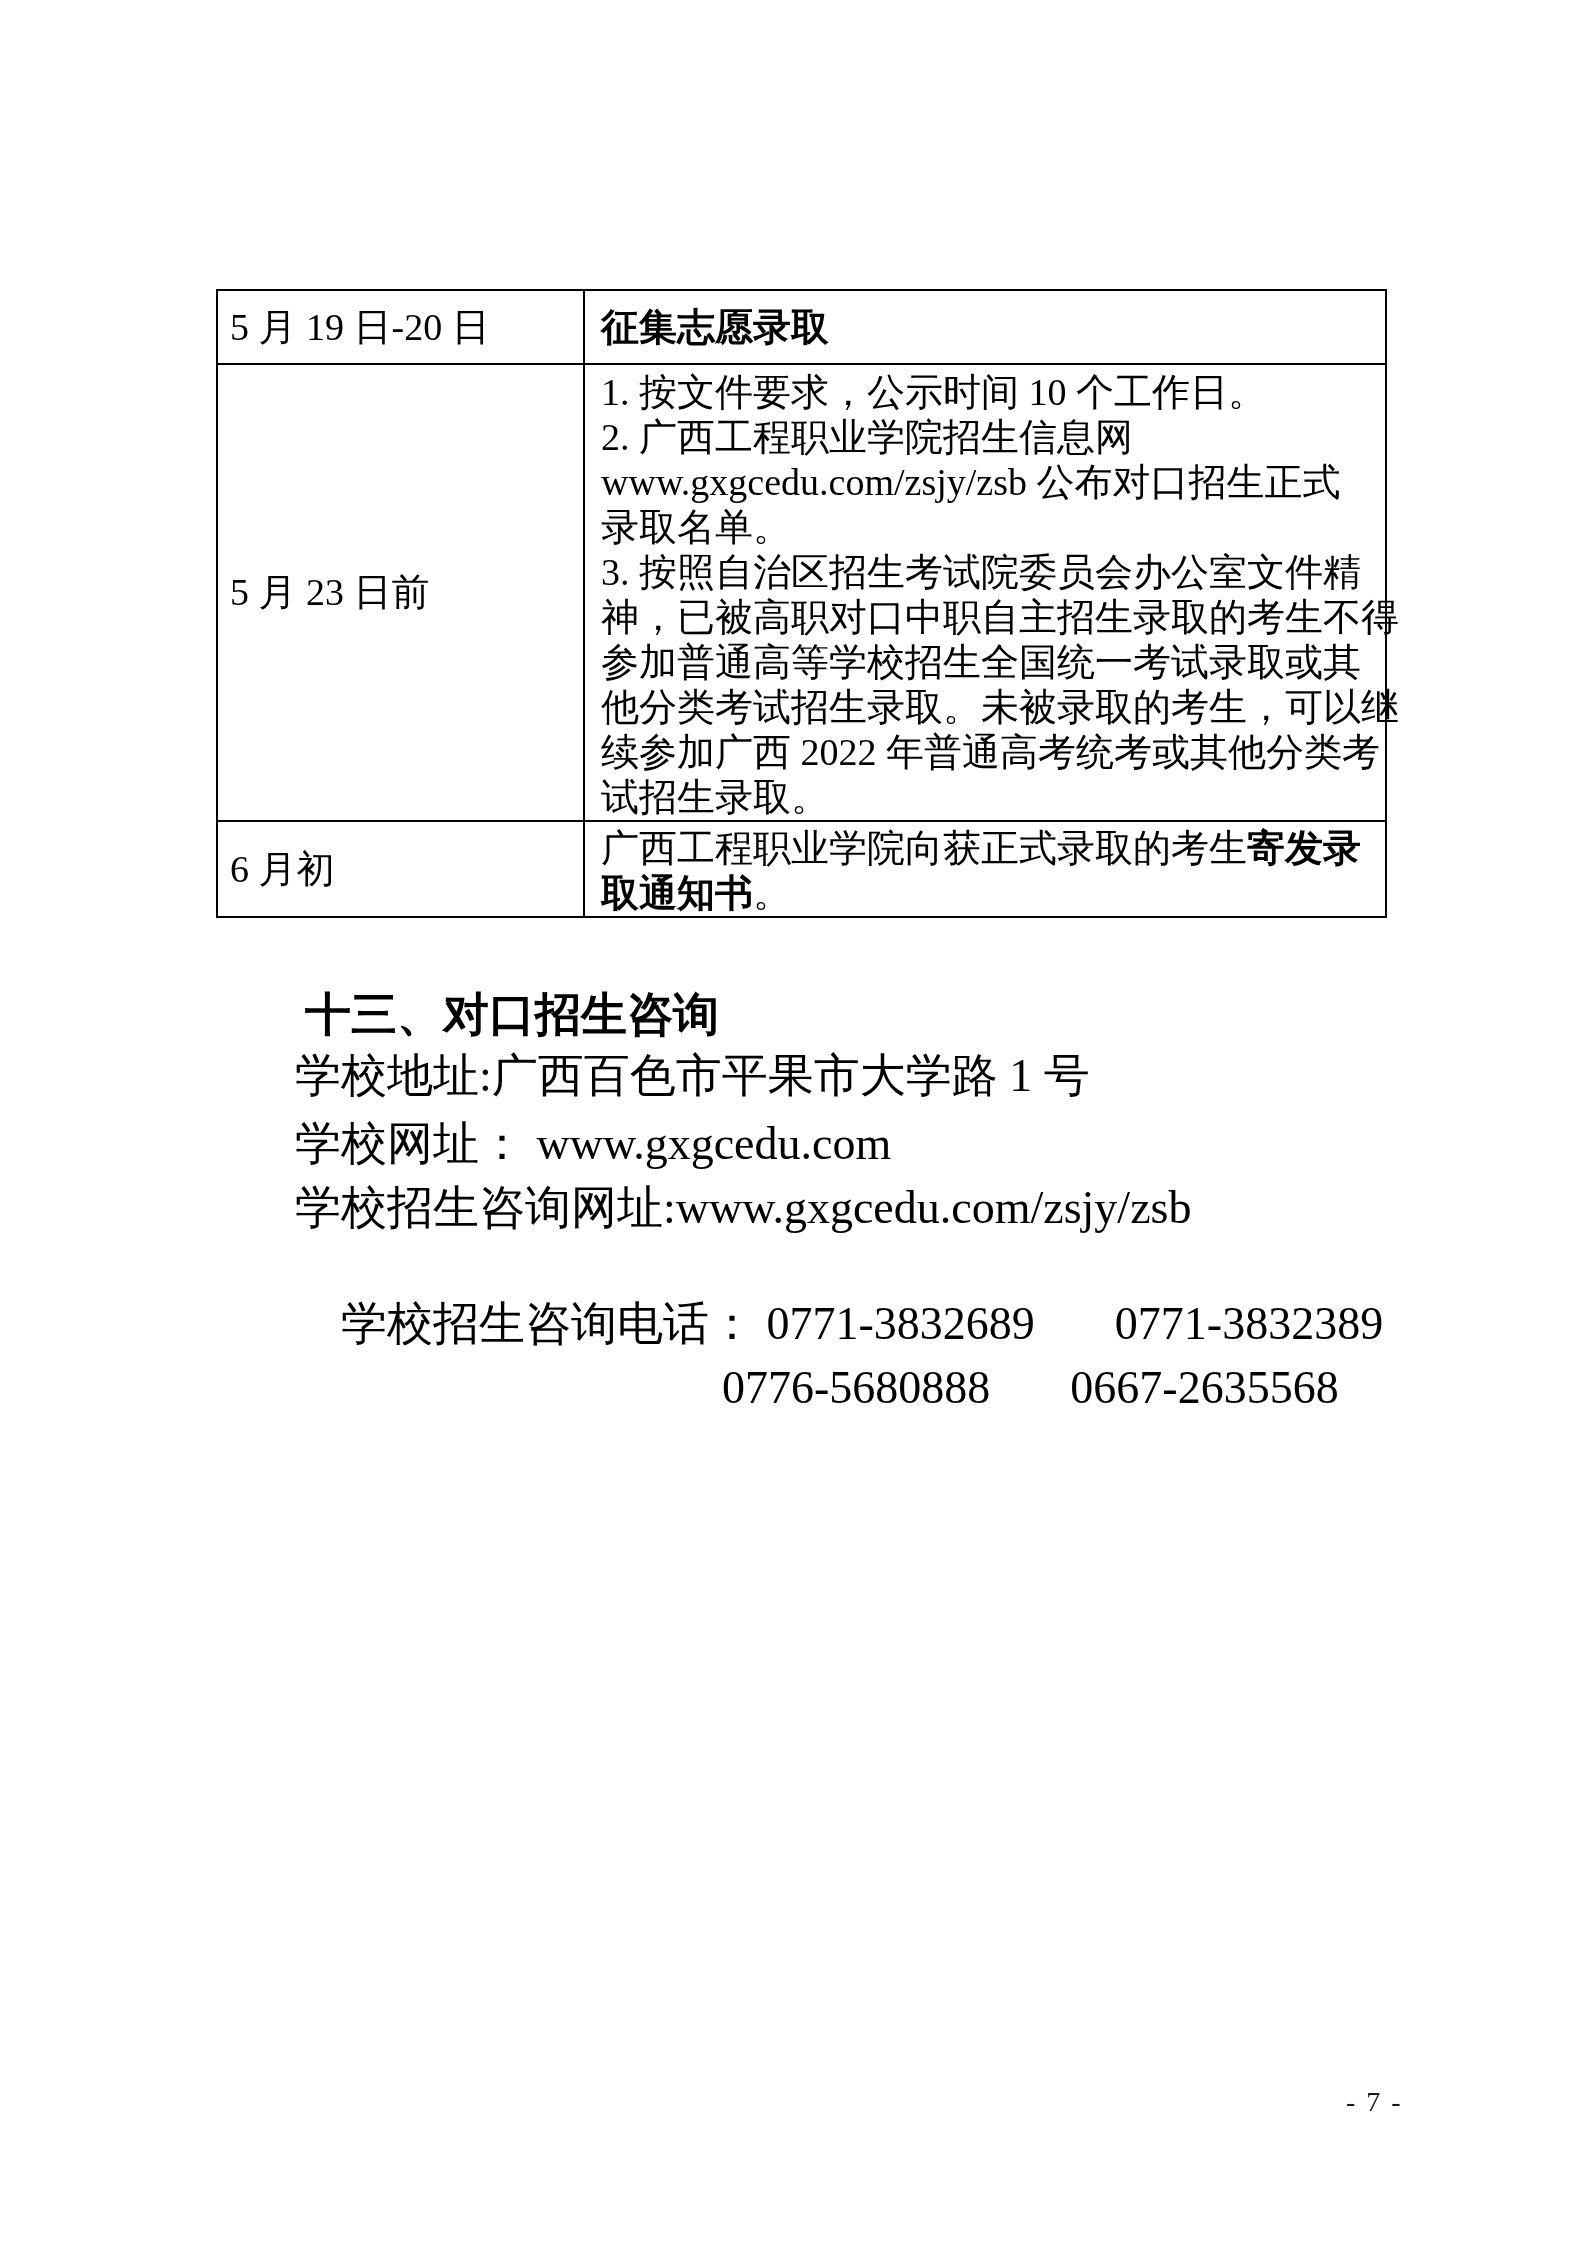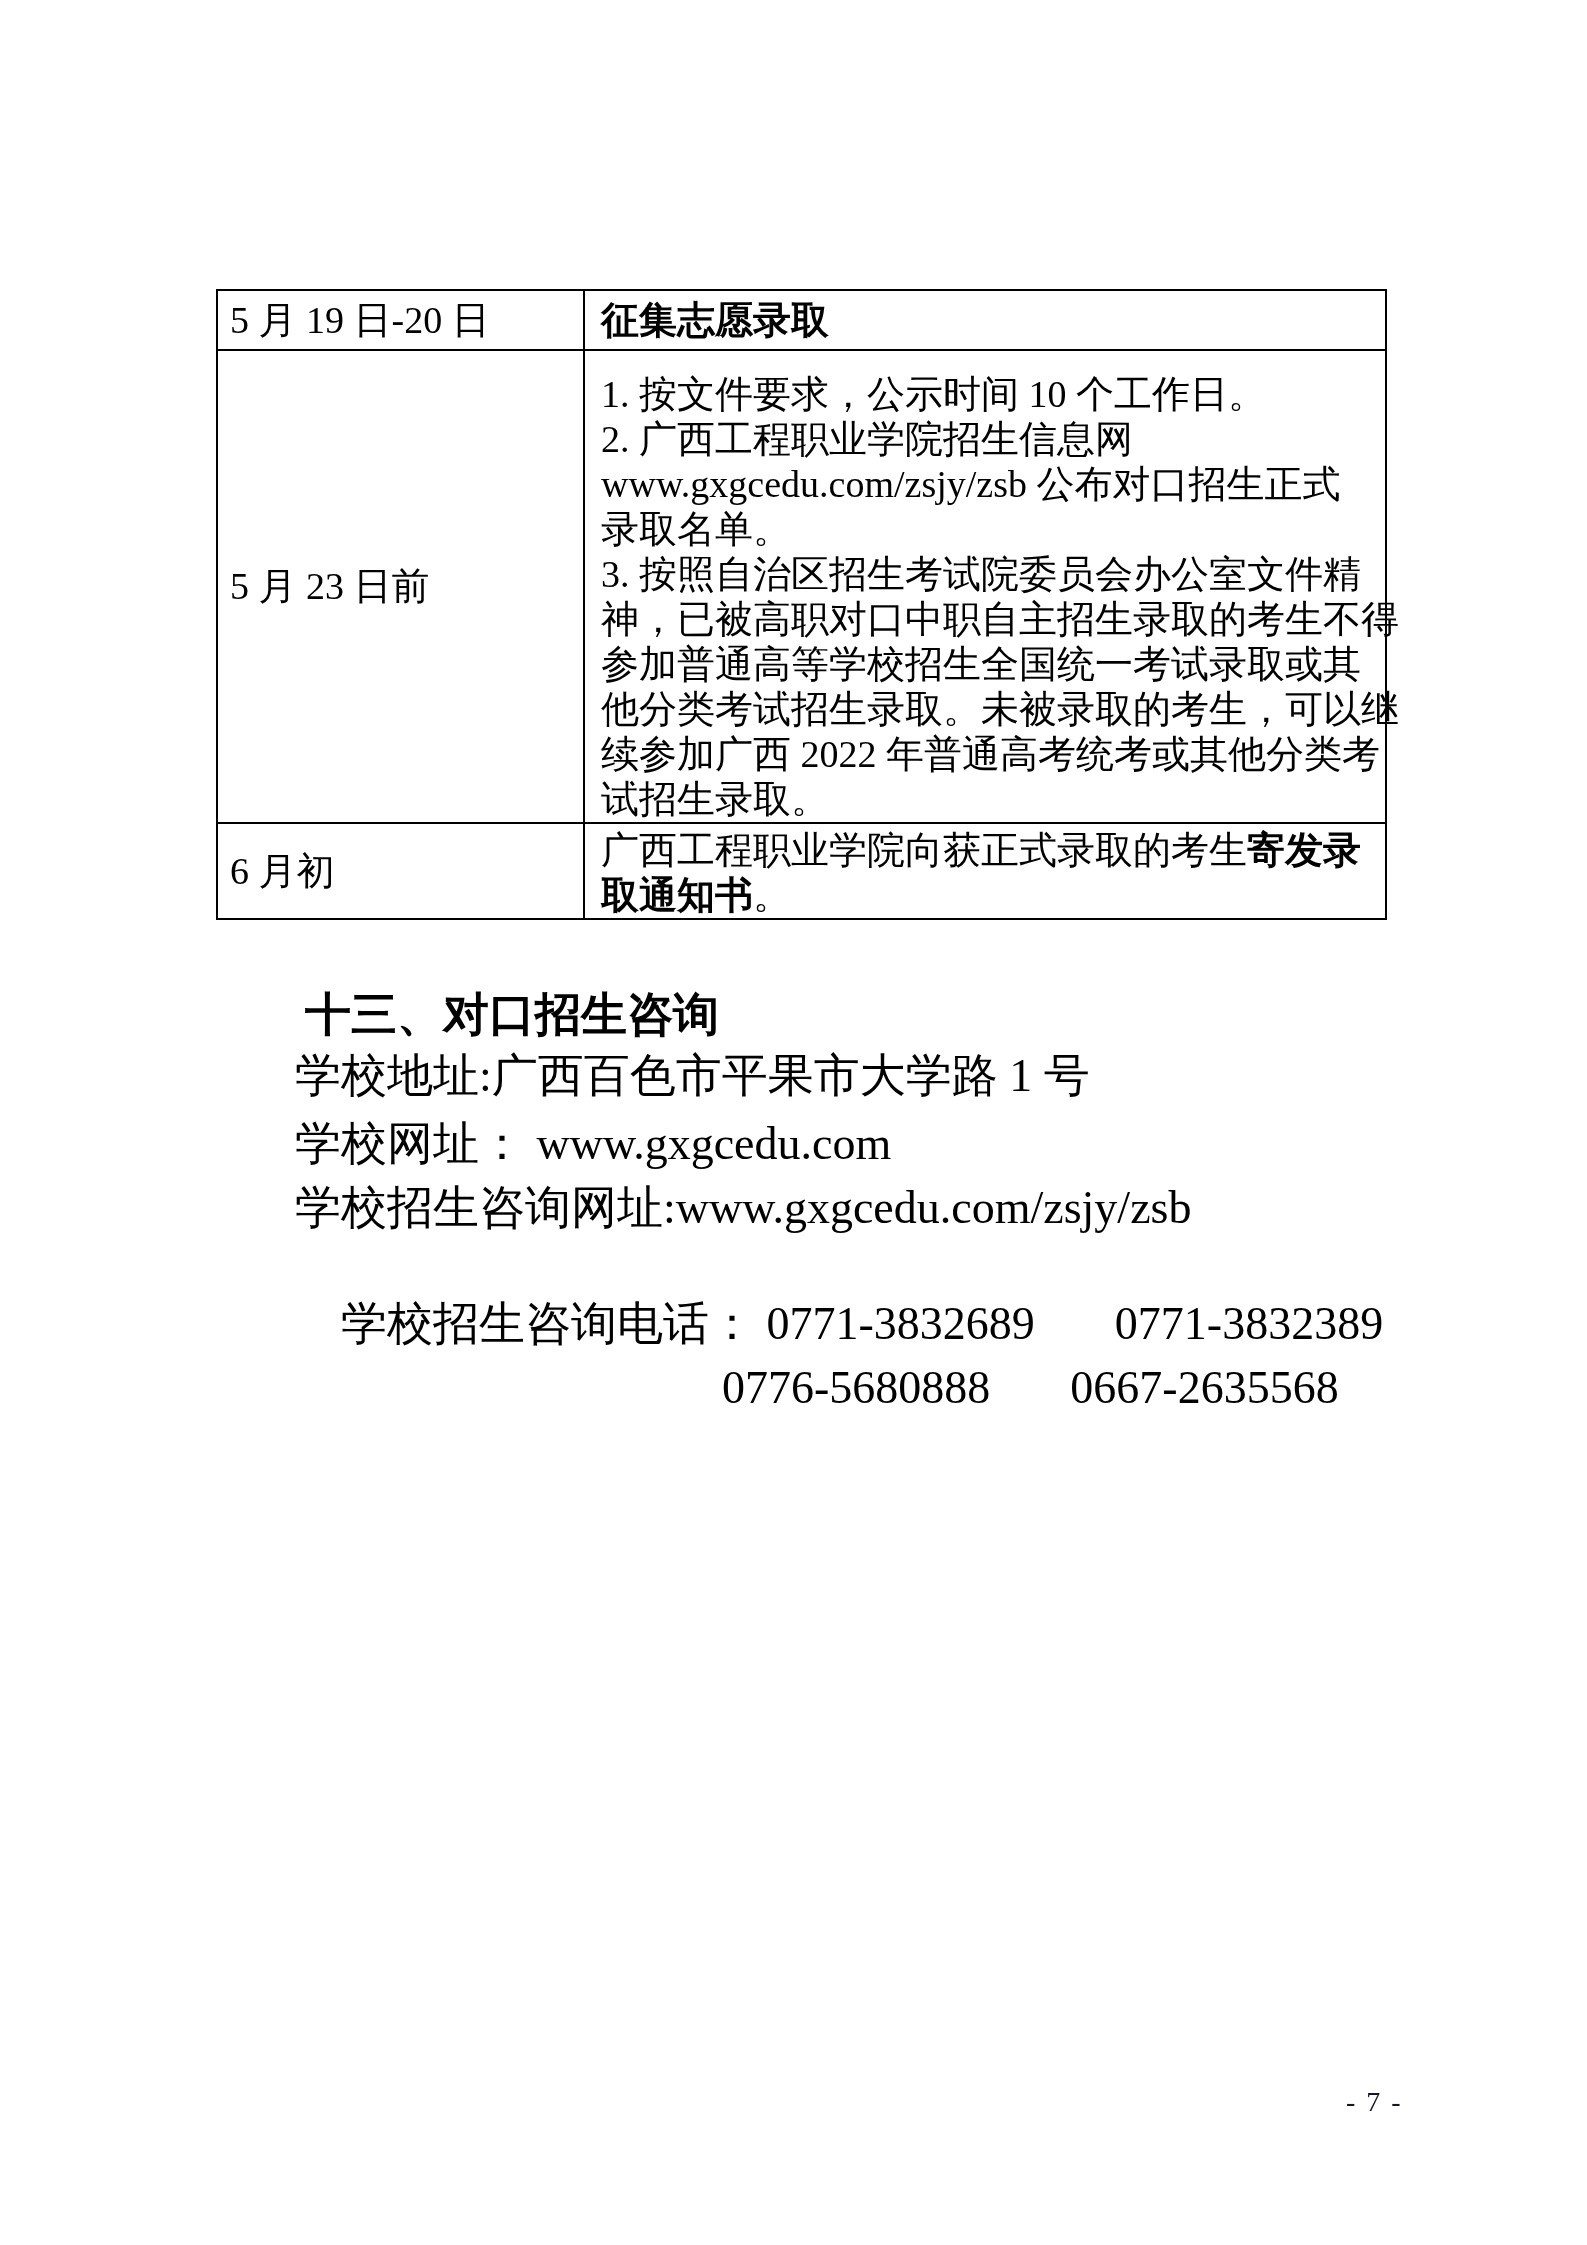--- a/index.html
+++ b/index.html
@@ -24,24 +24,24 @@
   }
   .doc-table td {
     border: 2px solid #000000;
     font-size: 38px;
     color: #000000;
     vertical-align: middle;
   }
   .col-date { width: 367px; }
   .date-cell { padding-left: 12px; }
   .content-cell { padding-left: 16px; padding-right: 6px; }
-  .row-1 { height: 60px; }
+  .row-1 { height: 74px; }
   .row-2 { height: 455px; }
   .row-3 { height: 92px; }
-  .row-2 .content-cell { vertical-align: top; padding-top: 21px; }
+  .row-2 .content-cell { vertical-align: top; padding-top: 5px; }
   .row-3 .content-cell { vertical-align: top; padding-top: 4px; margin-left: 8px; }
   .cell-line { line-height: 45px; white-space: nowrap; }
   
   .black-bold {
     font-family: "Liberation Sans", "DejaVu Sans", sans-serif;
     font-weight: 700;
   }
   
   .body-line {
     position: absolute;

